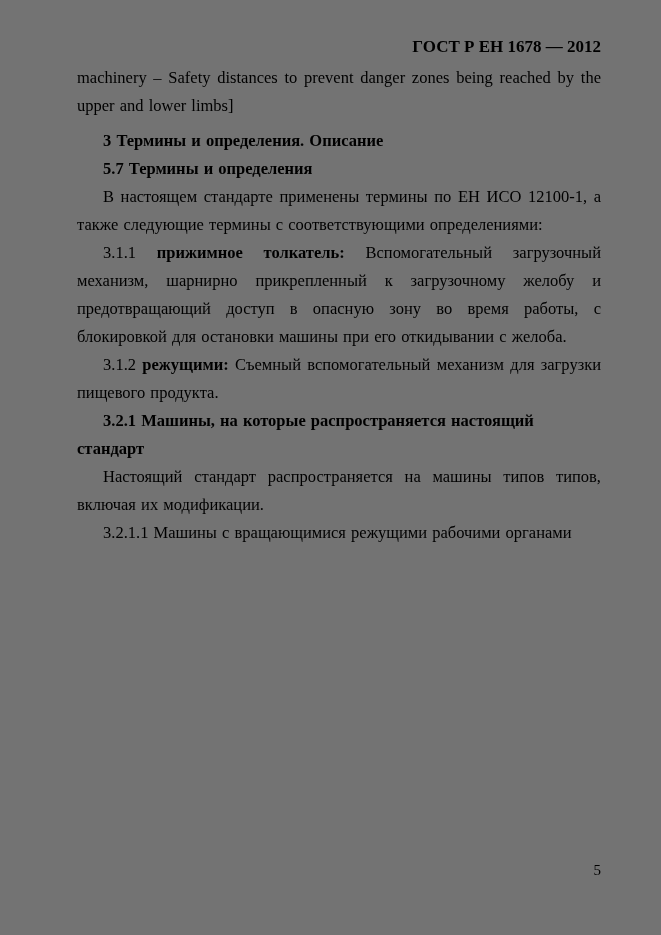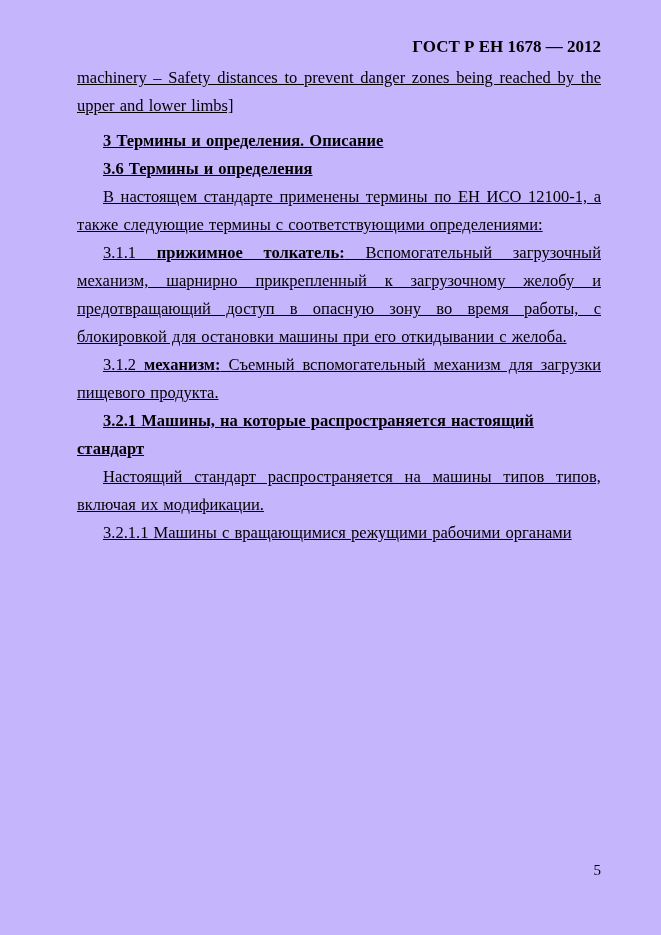--- a/index.html
+++ b/index.html
@@ -4,21 +4,21 @@
 <style>
   html, body {
     margin: 0;
     padding: 0;
     background: #ffffff;
   }
   .page {
     position: relative;
     width: 661px;
     height: 935px;
-    background: #c4b5fd;
+    background: #737373;
     color: #000000;
     font-family: "Liberation Serif", "DejaVu Serif", serif;
     overflow: hidden;
   }
   .page-header {
     position: absolute;
     top: 36px;
     left: 77px;
     width: 524px;
     text-align: right;
@@ -30,21 +30,20 @@
     position: absolute;
     top: 64px;
     left: 77px;
     width: 524px;
   }
   .doc-body p {
     margin: 0;
     font-size: 16.5px;
     line-height: 28px;
     word-spacing: 1px;
-    text-decoration: underline;
   }
   .doc-body p.indent { text-indent: 26px; }
   .doc-body p.justify { text-align: justify; }
   .doc-body p.heading { font-weight: bold; }
   .doc-body p.space-before { margin-top: 7px; }
   .doc-body b, .doc-body .run-bold { font-weight: bold; }
   .page-footer {
     position: absolute;
     top: 860px;
     left: 77px;
@@ -59,24 +58,24 @@
 
 <div class="page">
 
   <div class="page-header">
     <span>ГОСТ Р ЕН 1678 — 2012</span>
   </div>
 
   <div class="doc-body" id="doc-body">
       <p class="justify"><span>machinery – Safety distances to prevent danger zones being reached by the upper and lower limbs]</span></p>
       <p class="heading indent space-before"><span class="run-bold">3 Термины и определения. Описание</span></p>
-      <p class="heading indent"><span class="run-bold">3.6 Термины и определения</span></p>
+      <p class="heading indent"><span class="run-bold">5.7 Термины и определения</span></p>
       <p class="indent justify"><span>В настоящем стандарте применены термины по ЕН ИСО 12100-1, а также следующие термины с соответствующими определениями:</span></p>
       <p class="indent justify"><span>3.1.1 </span><span class="run-bold">прижимное толкатель:</span><span> Вспомогательный загрузочный механизм, шарнирно прикрепленный к загрузочному желобу и предотвращающий доступ в опасную зону во время работы, с блокировкой для остановки машины при его откидывании с желоба.</span></p>
-      <p class="indent justify"><span>3.1.2 </span><span class="run-bold">механизм:</span><span> Съемный вспомогательный механизм для загрузки пищевого продукта.</span></p>
+      <p class="indent justify"><span>3.1.2 </span><span class="run-bold">режущими:</span><span> Съемный вспомогательный механизм для загрузки пищевого продукта.</span></p>
       <p class="heading indent"><span class="run-bold">3.2.1 Машины, на которые распространяется настоящий стандарт</span></p>
       <p class="indent justify"><span>Настоящий стандарт распространяется на машины типов типов, включая их модификации.</span></p>
       <p class="indent"><span>3.2.1.1 Машины с вращающимися режущими рабочими органами</span></p>
     </div>
 
   <div class="page-footer">
     <span>5</span>
   </div>
 
 </div>

